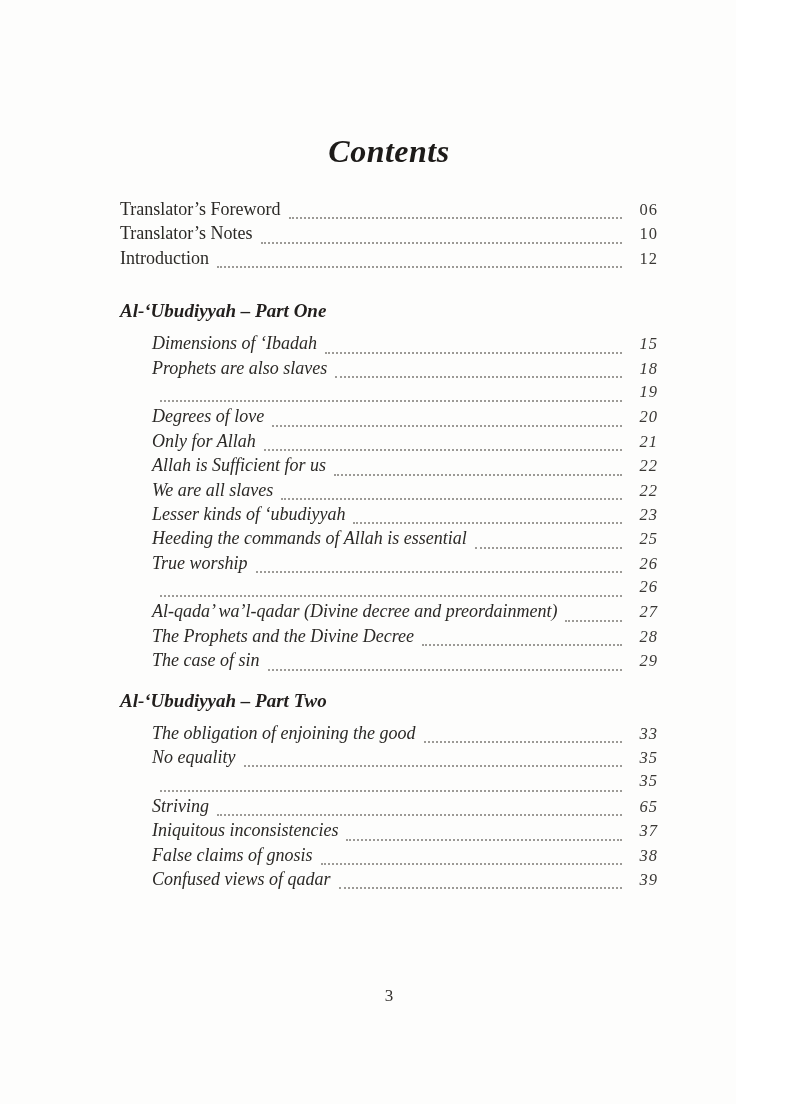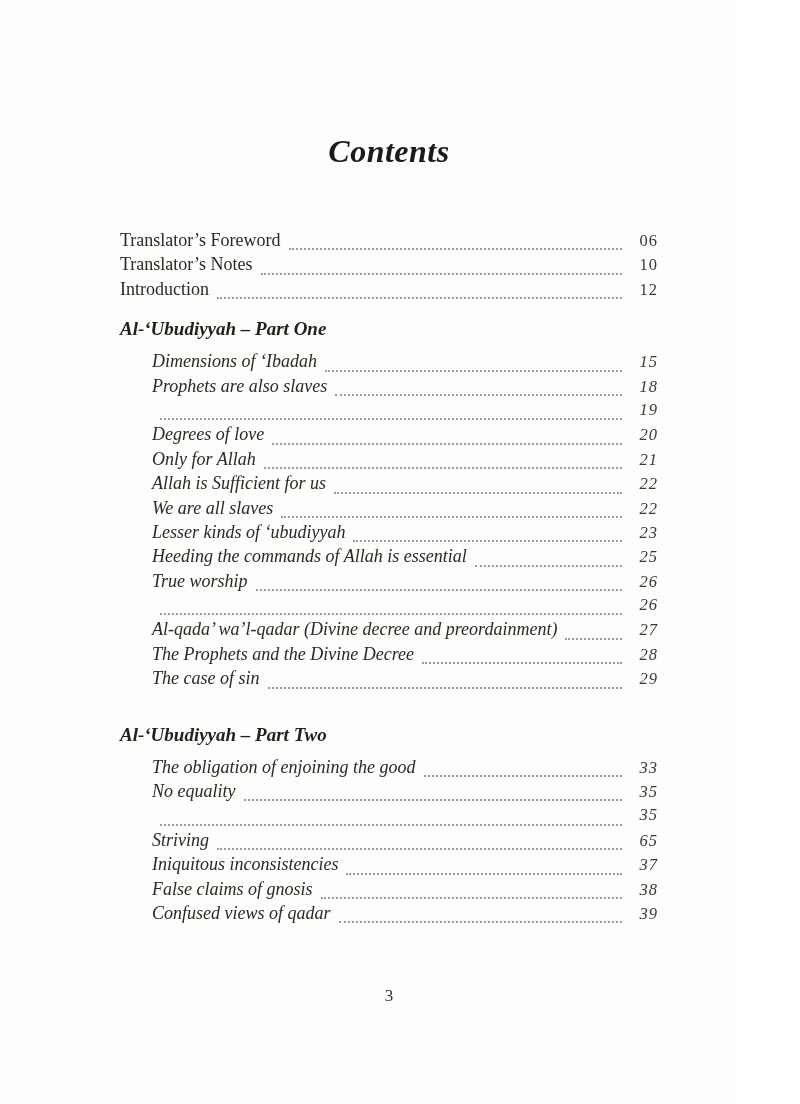--- a/index.html
+++ b/index.html
@@ -21,21 +21,21 @@
   .title {
     margin-top: 128px;
     text-align: center;
     font-size: 32px;
     line-height: 46px;
     font-weight: bold;
     font-style: italic;
     color: #1d1b19;
     letter-spacing: 0.5px;
   }
-  .front-list { margin-top: 56px; }
+  .front-list { margin-top: 25px; }
   .toc-row {
     display: flex;
     align-items: baseline;
     height: 24.4px;
     font-size: 18px;
     white-space: nowrap;
   }
   .toc-row .label { flex: 0 0 auto; }
   .toc-row .dots {
     flex: 1 1 auto;
@@ -46,21 +46,21 @@
     min-width: 20px;
   }
   .toc-row .pagenum {
     flex: 0 0 auto;
     min-width: 30px;
     text-align: right;
     font-size: 16.5px;
     letter-spacing: 1px;
     color: #3a3835;
   }
-  .section { margin-top: 14px; }
+  .section { margin-top: 27px; }
   .section-heading {
     font-size: 19px;
     font-weight: bold;
     font-style: italic;
     line-height: 24px;
     margin-bottom: 10px;
     color: #221f1d;
   }
   .section .toc-row {
     font-style: italic;
@@ -167,21 +167,21 @@
         <span class="dots"></span>
         <span class="pagenum">28</span>
       </div>
       <div class="toc-row">
         <span class="label">The case of sin</span>
         <span class="dots"></span>
         <span class="pagenum">29</span>
       </div>
     </div>
 
-    <div class="section" style="margin-top: 30px;">
+    <div class="section" style="margin-top: 14px;">
       <div class="section-heading">Al-‘Ubudiyyah – Part Two</div>
       <div class="toc-row">
         <span class="label">The obligation of enjoining the good</span>
         <span class="dots"></span>
         <span class="pagenum">33</span>
       </div>
       <div class="toc-row">
         <span class="label">No equality</span>
         <span class="dots"></span>
         <span class="pagenum">35</span>

